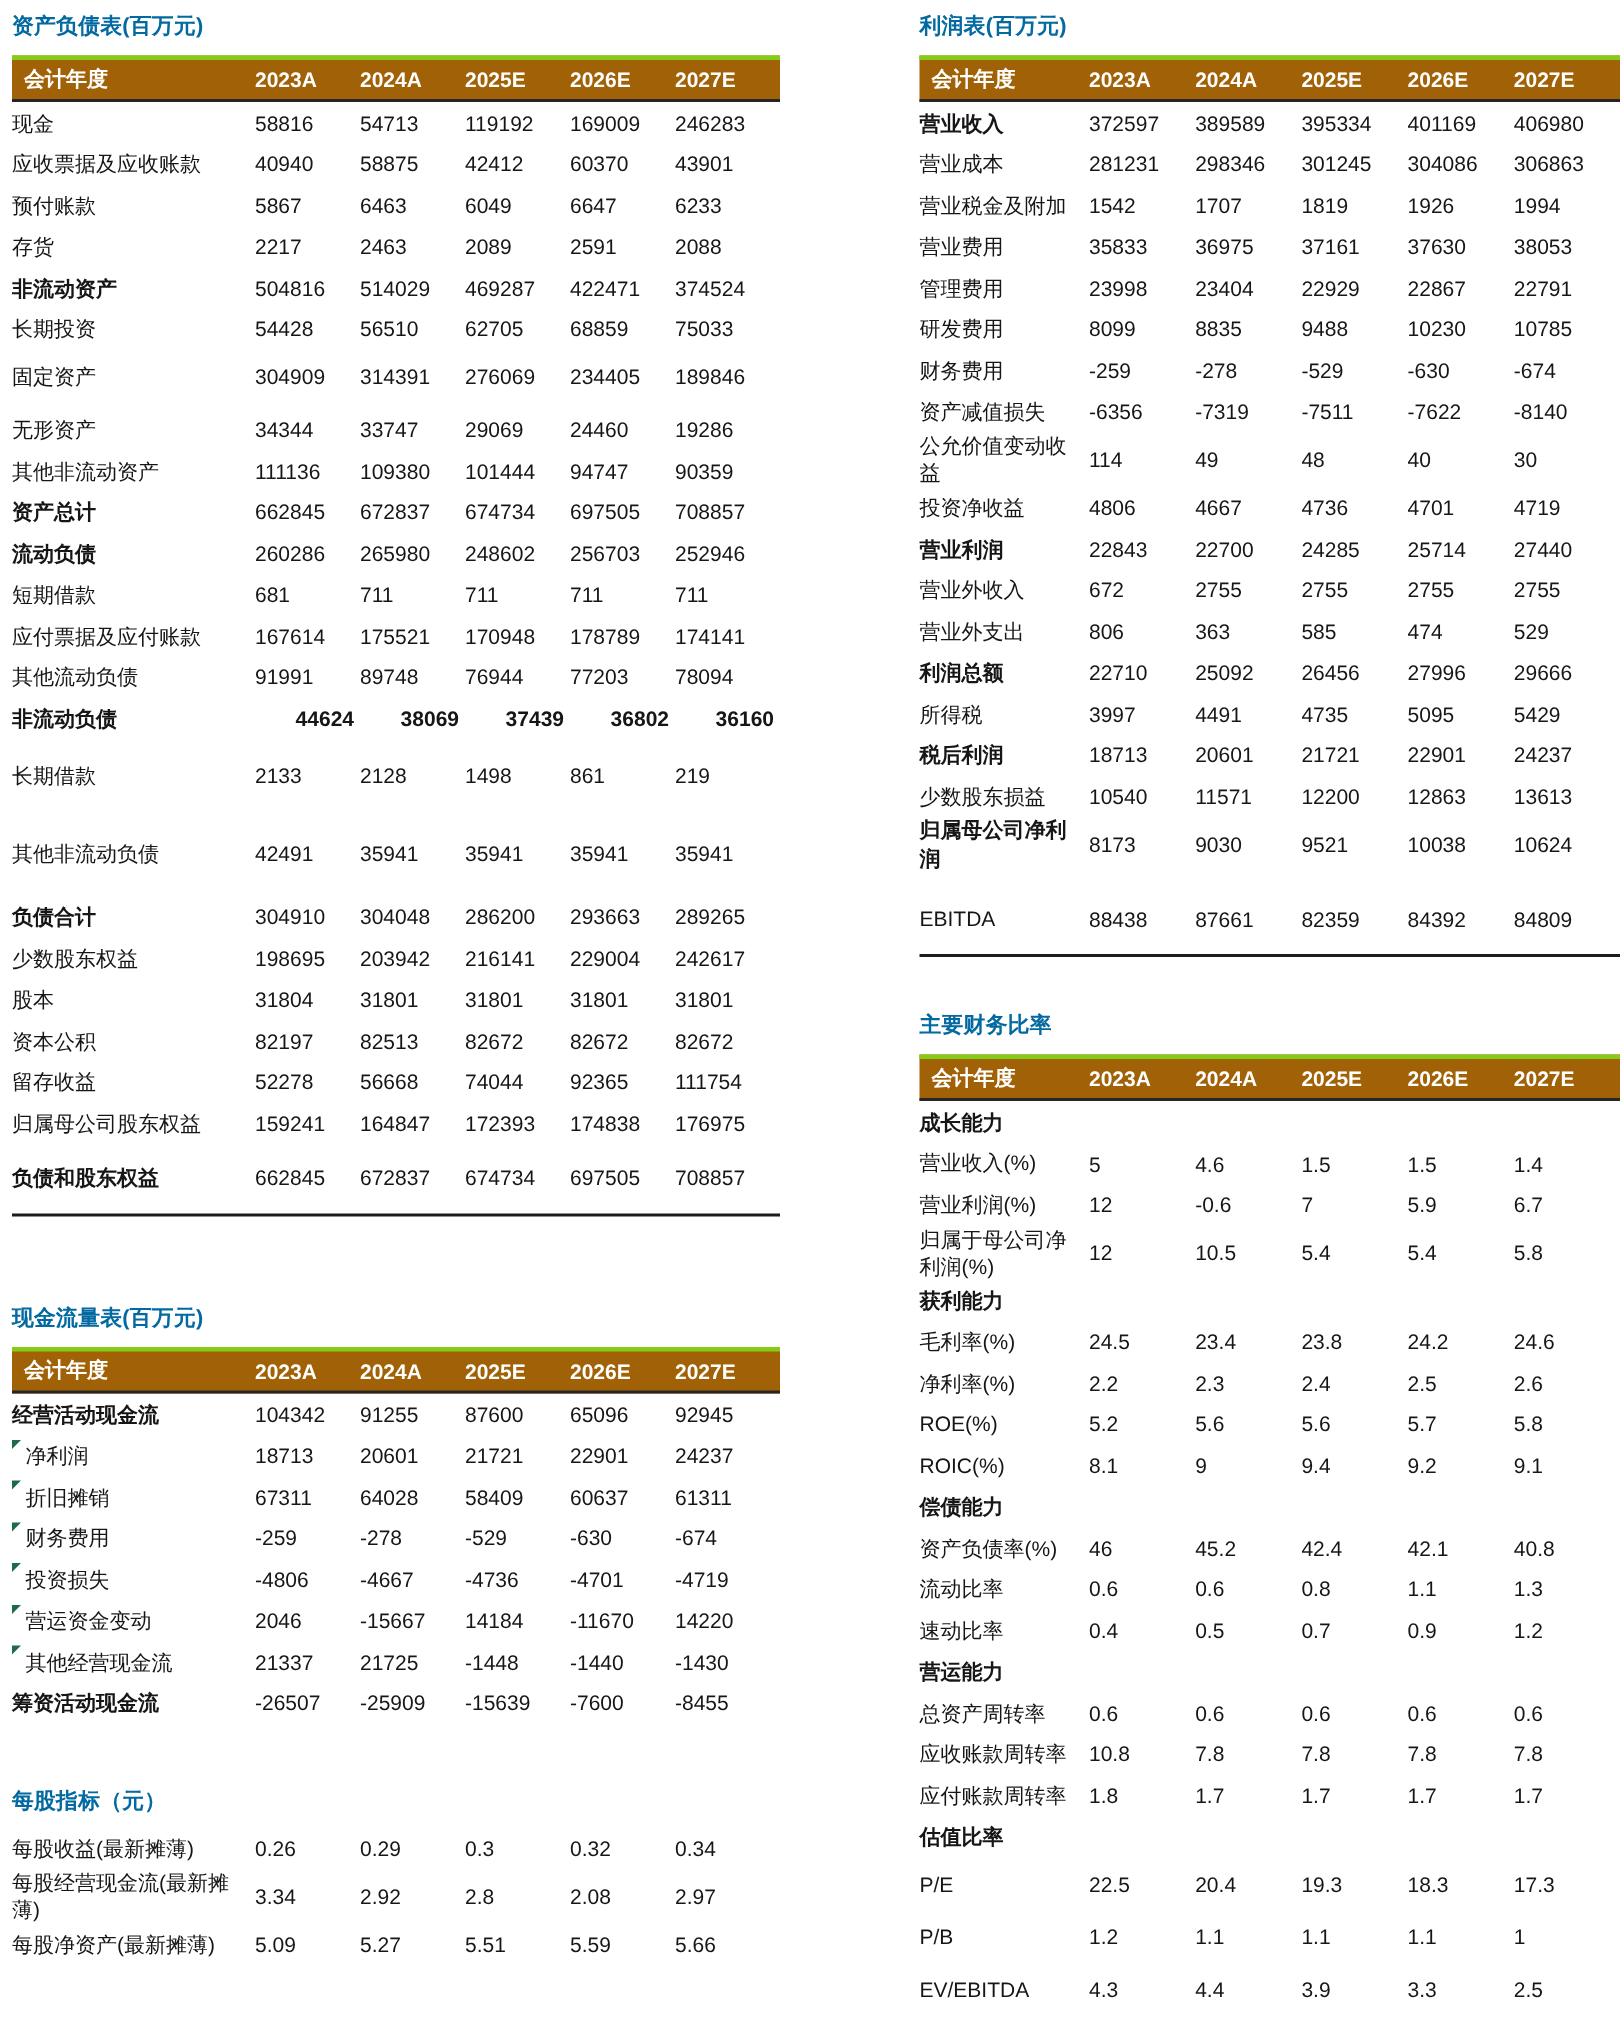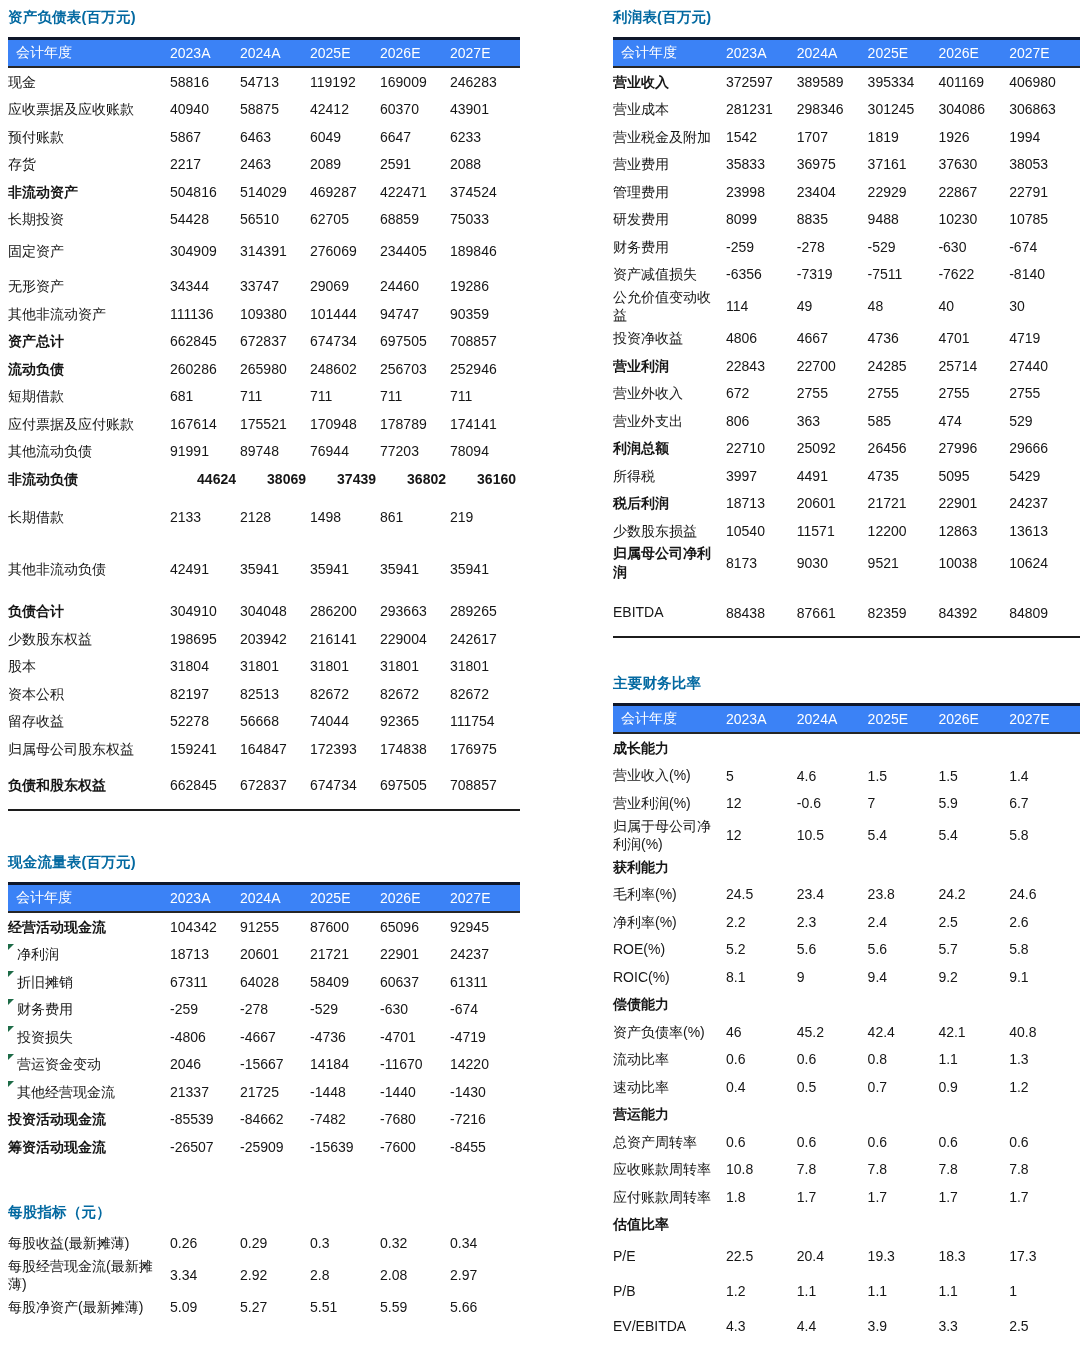--- a/index.html
+++ b/index.html
@@ -13,22 +13,22 @@
   .col { display:flex; flex-direction:column; }
   .col.left  { width:512px; margin-right:93px; --labelw:162px; }
   .col.right { width:467px; --labelw:113px; }
 
   .tbl-title { font-size:14.5px; font-weight:bold; color:#0369a1; letter-spacing:0.2px; }
   .tbl { margin-top:10px; width:100%; }
   .tbl.ruled { border-bottom:2px solid #1c1c1c; padding-bottom:10px; }
 
   .hdr {
     display:grid; grid-template-columns:var(--labelw) repeat(5,1fr);
-    background:#3b82f6; color:#ffffff; font-weight:normal;
-    border-top:3px solid #0f172a; border-bottom:2px solid #262626;
+    background:#a16207; color:#ffffff; font-weight:bold;
+    border-top:3px solid #84cc16; border-bottom:2px solid #262626;
     min-height:28px; align-items:center;
   }
   .hdr .cell { padding:4px 0 4px 0; }
   .hdr .cell:first-child { padding-left:8px; }
 
   .row {
     position:relative;
     display:grid; grid-template-columns:var(--labelw) repeat(5,1fr);
     min-height:27.5px; align-items:center;
   }
@@ -260,21 +260,21 @@
             <div class="lbl">负债和股东权益</div>
             <div class="val">662845</div>
             <div class="val">672837</div>
             <div class="val">674734</div>
             <div class="val">697505</div>
             <div class="val">708857</div>
           </div>
         </div>
     </section>
 
-    <section style="margin-top:42px;">
+    <section style="margin-top:58px;">
       <h2 class="tbl-title">现金流量表(百万元)</h2>
       <div class="tbl">
           <div class="hdr">
             <div class="cell">会计年度</div>
             <div class="cell">2023A</div>
             <div class="cell">2024A</div>
             <div class="cell">2025E</div>
             <div class="cell">2026E</div>
             <div class="cell">2027E</div>
           </div>
@@ -326,28 +326,20 @@
             <div class="val">-11670</div>
             <div class="val">14220</div>
           </div>
           <div class="row indent marker">
             <div class="lbl">其他经营现金流</div>
             <div class="val">21337</div>
             <div class="val">21725</div>
             <div class="val">-1448</div>
             <div class="val">-1440</div>
             <div class="val">-1430</div>
-          </div>
-          <div class="row bold">
-            <div class="lbl">投资活动现金流</div>
-            <div class="val">-85539</div>
-            <div class="val">-84662</div>
-            <div class="val">-7482</div>
-            <div class="val">-7680</div>
-            <div class="val">-7216</div>
           </div>
           <div class="row bold">
             <div class="lbl">筹资活动现金流</div>
             <div class="val">-26507</div>
             <div class="val">-25909</div>
             <div class="val">-15639</div>
             <div class="val">-7600</div>
             <div class="val">-8455</div>
           </div>
         </div>

